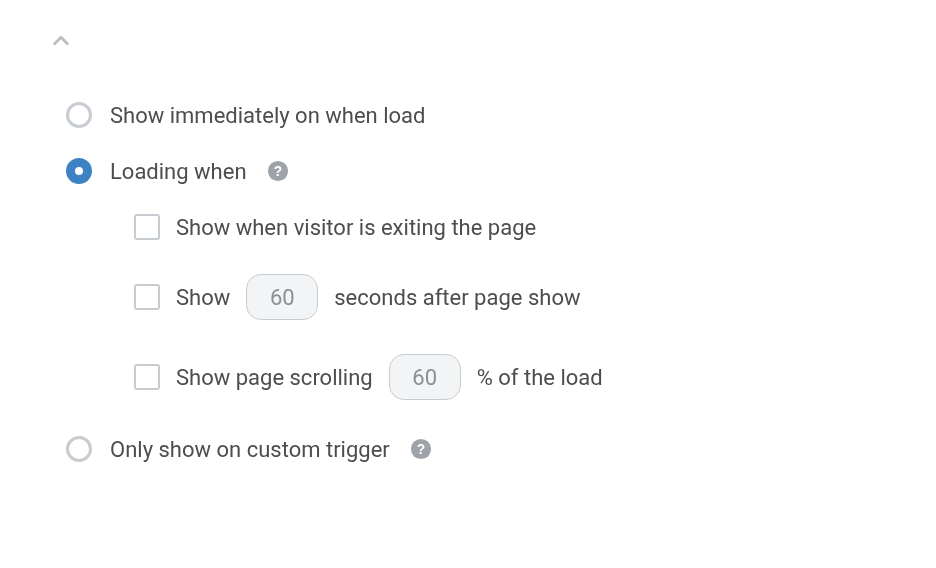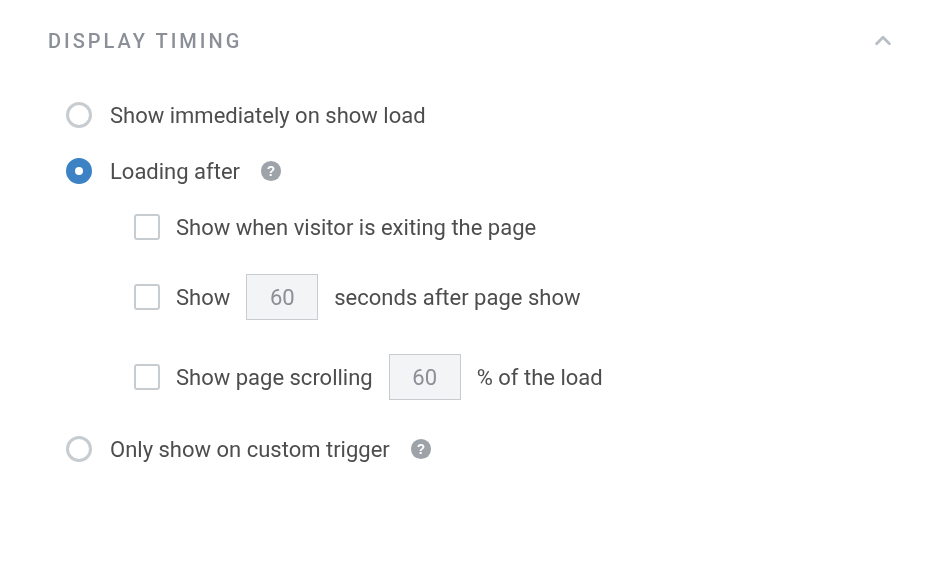--- a/index.html
+++ b/index.html
@@ -99,56 +99,55 @@
     border: 2px solid #c7ccd1;
     border-radius: 3px;
     flex: 0 0 auto;
     background: #fff;
   }
   .num-input {
     width: 72px;
     height: 46px;
     border: 1px solid #c7ccd1;
     background: #f3f4f5;
-    border-radius: 0;
+    border-radius: 15px;
     text-align: center;
     font-size: 22px;
     color: #8a8f98;
     font-family: inherit;
     padding: 8px;
   }
   .inline-text {
     font-size: 22px;
     color: #4d4d4d;
   }
 </style>
 </head>
 <body>
 
 <div class="panel">
 
   <div class="section-header">
-    <div class="section-title">DISPLAY TIMING</div>
     <div class="chevron">
       <svg width="22" height="22" viewBox="0 0 24 24" fill="none" stroke="currentColor" stroke-width="3" stroke-linecap="round" stroke-linejoin="round">
           <polyline points="5 15 12 8 19 15"></polyline>
         </svg>
     </div>
   </div>
 
   <div class="options">
 
     <div class="option-row">
       <div class="radio"></div>
-      <span class="label">Show immediately on show load</span>
+      <span class="label">Show immediately on when load</span>
     </div>
 
     <div class="option-row">
       <div class="radio selected"></div>
-      <span class="label">Loading after</span>
+      <span class="label">Loading when</span>
       <span class="help-icon">
         <svg width="22" height="22" viewBox="0 0 24 24" fill="currentColor">
             <circle cx="12" cy="12" r="11"></circle>
             <text x="12" y="17" text-anchor="middle" font-size="15" font-weight="700" fill="#fff" font-family="Arial">?</text>
           </svg>
       </span>
     </div>
 
     <div class="sub-options">
 

